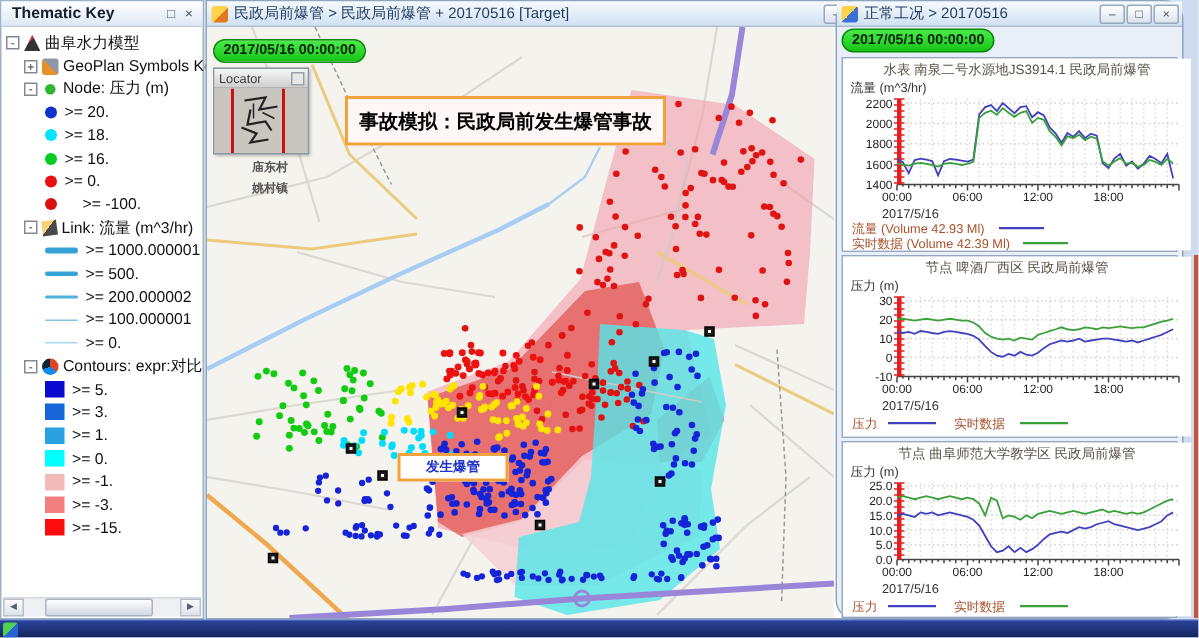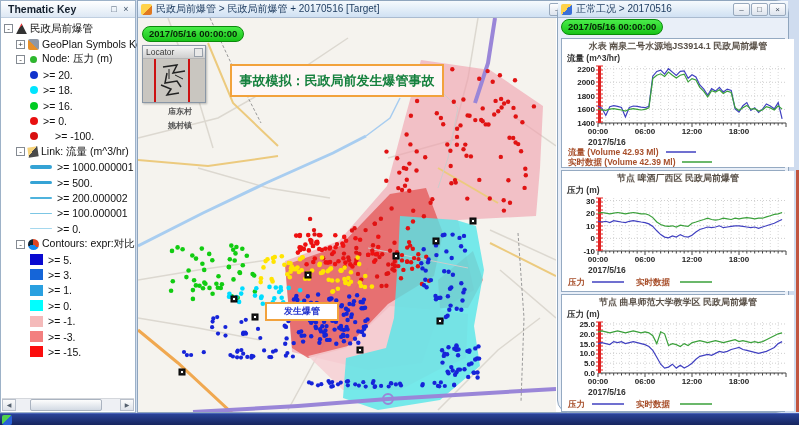--- a/index.html
+++ b/index.html
@@ -37,34 +37,34 @@
   .wicon.map-ic { background:linear-gradient(135deg,#ffd24a 55%,#e07820 55%); }
   .wicon.chart-ic { background:linear-gradient(135deg,#ffd24a 50%,#3a6fd8 50%); }
   .titlebar .wt { flex:1; font-size:10px; color:#1c3a5e; white-space:nowrap; overflow:hidden; }
   .wbtns { display:flex; gap:1px; }
   .wbtn { width:17px; height:13px; background:linear-gradient(#fefefe,#dde4ee); border:1px solid #98a9bd; border-radius:2px; font-size:8px; line-height:11px; text-align:center; color:#3e4a59; }
   .map-window { left:137px; width:468px; height:413px; }
   .map-area { position:relative; width:418px; height:394px; overflow:hidden; background:#f5f3ee; }
 
   .stamp { position:absolute; padding:1px 6px 2px 6px; background:linear-gradient(#49ec49,#18c418); border:1px solid #0a8a0a; border-radius:8px; font-size:9.5px; font-weight:bold; color:#062206; white-space:nowrap; z-index:30; }
   .map-stamp { left:4px; top:8px; }
-  .banner { position:absolute; left:92px; top:46px; width:214px; height:33px; background:#fef7f6; border:2px solid #f2a23c; color:#15803d; font-size:13px; font-weight:bold; display:flex; align-items:center; justify-content:center; white-space:nowrap; z-index:25; }
+  .banner { position:absolute; left:92px; top:46px; width:214px; height:33px; background:#fef7f6; border:2px solid #f2a23c; color:#000000; font-size:13px; font-weight:bold; display:flex; align-items:center; justify-content:center; white-space:nowrap; z-index:25; }
   .burst-callout { position:absolute; left:127px; top:284px; padding:1px 17px; background:#ffffff; border:2px solid #f2a23c; color:#2233cc; font-size:9px; font-weight:bold; z-index:24; white-space:nowrap; }
   .locator { position:absolute; left:4px; top:27px; width:64px; height:58px; border:1px solid #8a97a6; background:#d4d0c8; z-index:28; box-shadow:1px 1px 2px rgba(0,0,0,.25); }
   .loc-title { height:13px; background:linear-gradient(#f6f6f6,#cfcfcf); border-bottom:1px solid #b5b5b5; display:flex; align-items:center; padding:0 2px 0 3px; }
   .loc-title .t { flex:1; font-size:8.5px; color:#3a3a3a; }
   .loc-btn { width:9px; height:9px; border:1px solid #98a0aa; background:#e8e8e8; font-size:7px; line-height:7px; text-align:center; color:#444; }
   .loc-body { position:relative; width:100%; height:43px; background:#c9c6c0; overflow:hidden; }
   .loc-red { position:absolute; top:0; width:2px; height:43px; background:#cc1111; }
 
   .right-panel { left:557px; width:232px; height:413px; background:#e9eff8;border-radius:13px; }
   .rp-stamp { left:3px; top:22px; }
   .rp-body { position:relative; width:100%; height:394px; }
   .charts { position:absolute; left:0; top:18px; width:100%; }
-  .chart-box { margin:2px 3px 2px 3px; background:#fff; border:1px solid #95aac2;font-weight:bold; }
+  .chart-box { margin:2px 3px 2px 3px; background:#fff; border:1px solid #95aac2; }
   .chart-box svg { display:block; }
 
   .edge-strip { position:absolute; left:796px; top:170px; width:3px; height:242px; background:#c05540; }
 
   
   .taskbar { position:absolute; left:0; top:413px; width:799px; height:12px; background:linear-gradient(#2a4398,#16255e); border-top:1px solid #4a63b8; }
   .tb-icon { position:absolute; left:2px; top:1px; width:10px; height:10px; border-radius:2px; background:linear-gradient(135deg,#4fd14f 50%,#2a62d8 50%); }
 </style>
 </head>
 <body>
@@ -74,21 +74,21 @@
   <div class="left-panel">
     <div class="lp-title">
       <span class="t">Thematic Key</span>
       <span class="lp-btn">□</span>
       <span class="lp-btn">×</span>
     </div>
     <div class="tree" id="tree">
         <div class="trow" style="padding-left: 0px;">
           <span class="exp">-</span>
           <span class="tico model"></span>
-          <span class="tlabel">民政局前爆管</span>
+          <span class="tlabel">曲阜水力模型</span>
         </div>
         <div class="trow" style="padding-left: 12px;">
           <span class="exp">+</span>
           <span class="tico geoplan"></span>
           <span class="tlabel">GeoPlan Symbols Key</span>
         </div>
         <div class="trow" style="padding-left: 12px;">
           <span class="exp">-</span>
           <span class="tico node"></span>
           <span class="tlabel">Node: 压力 (m)</span>

